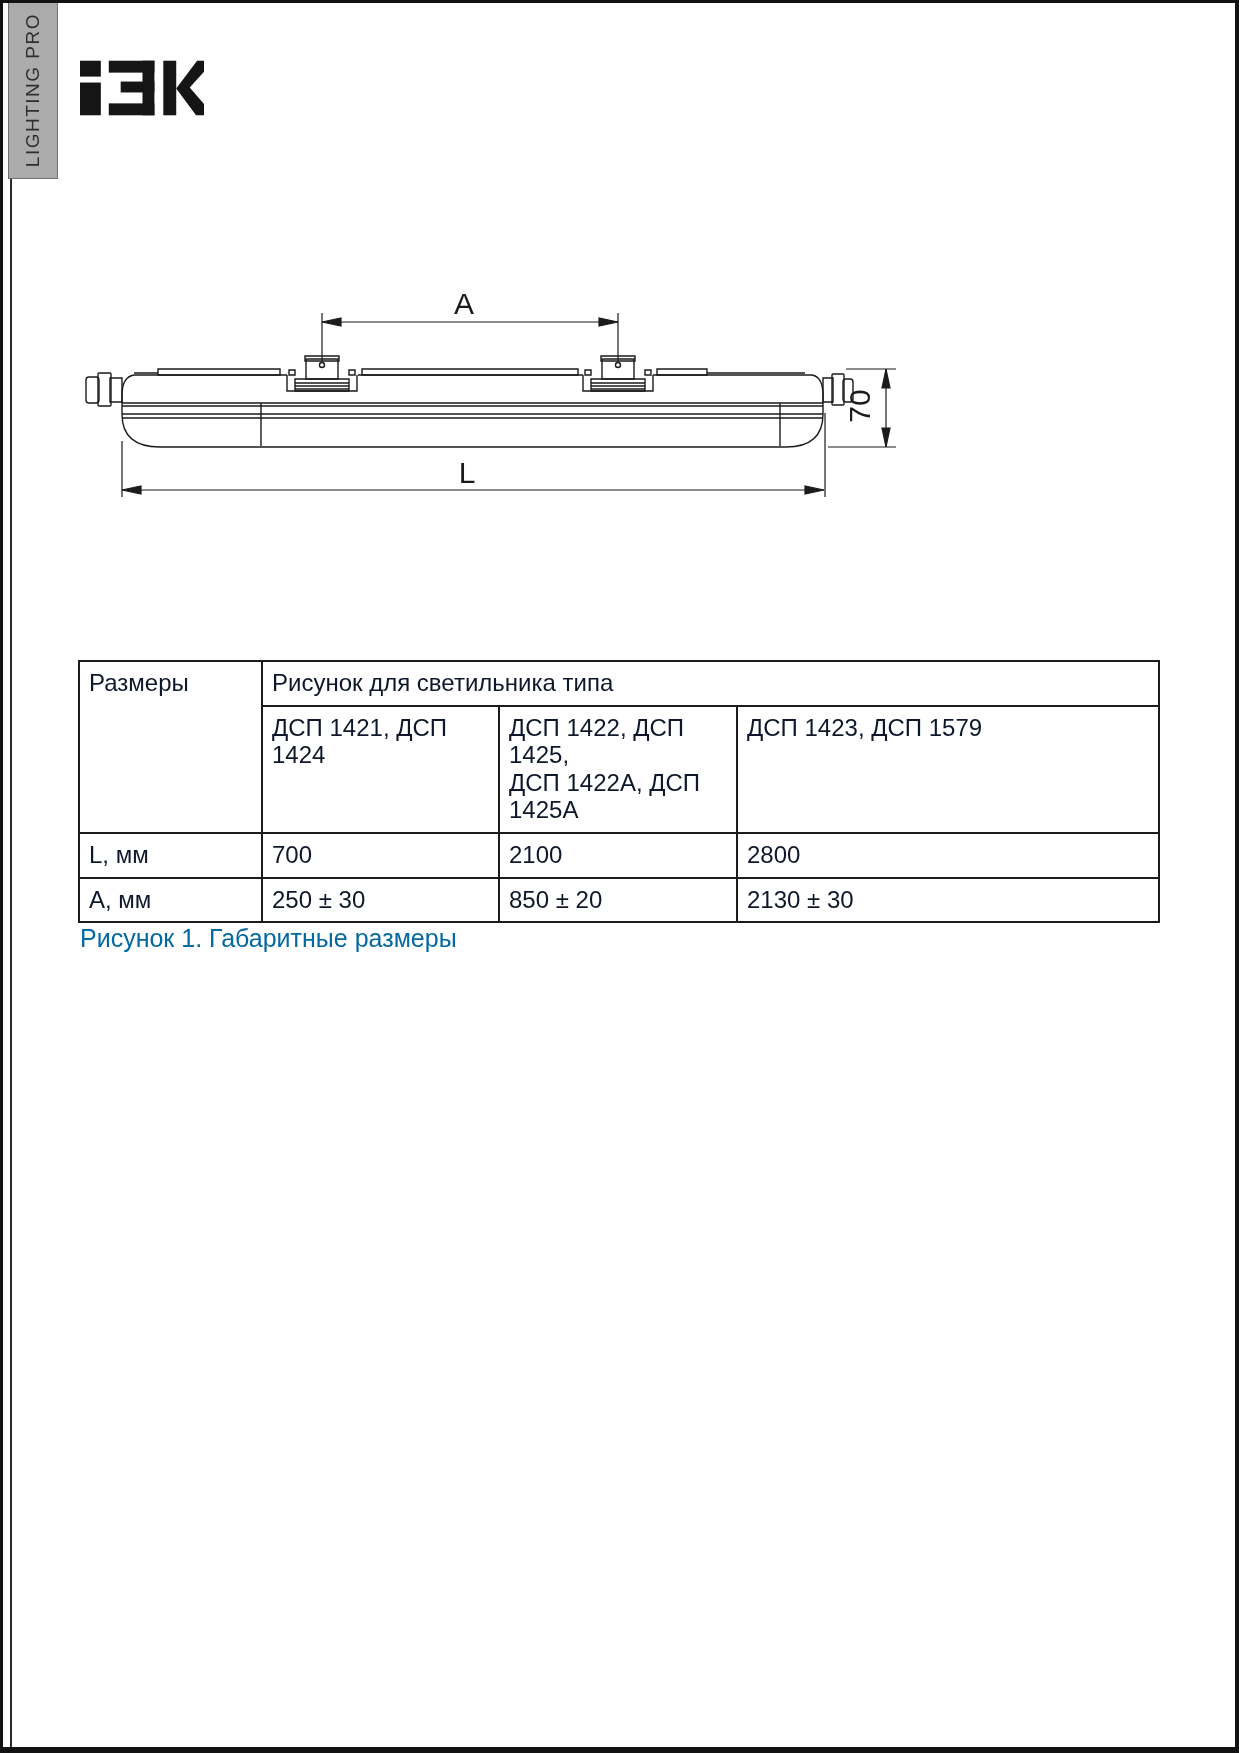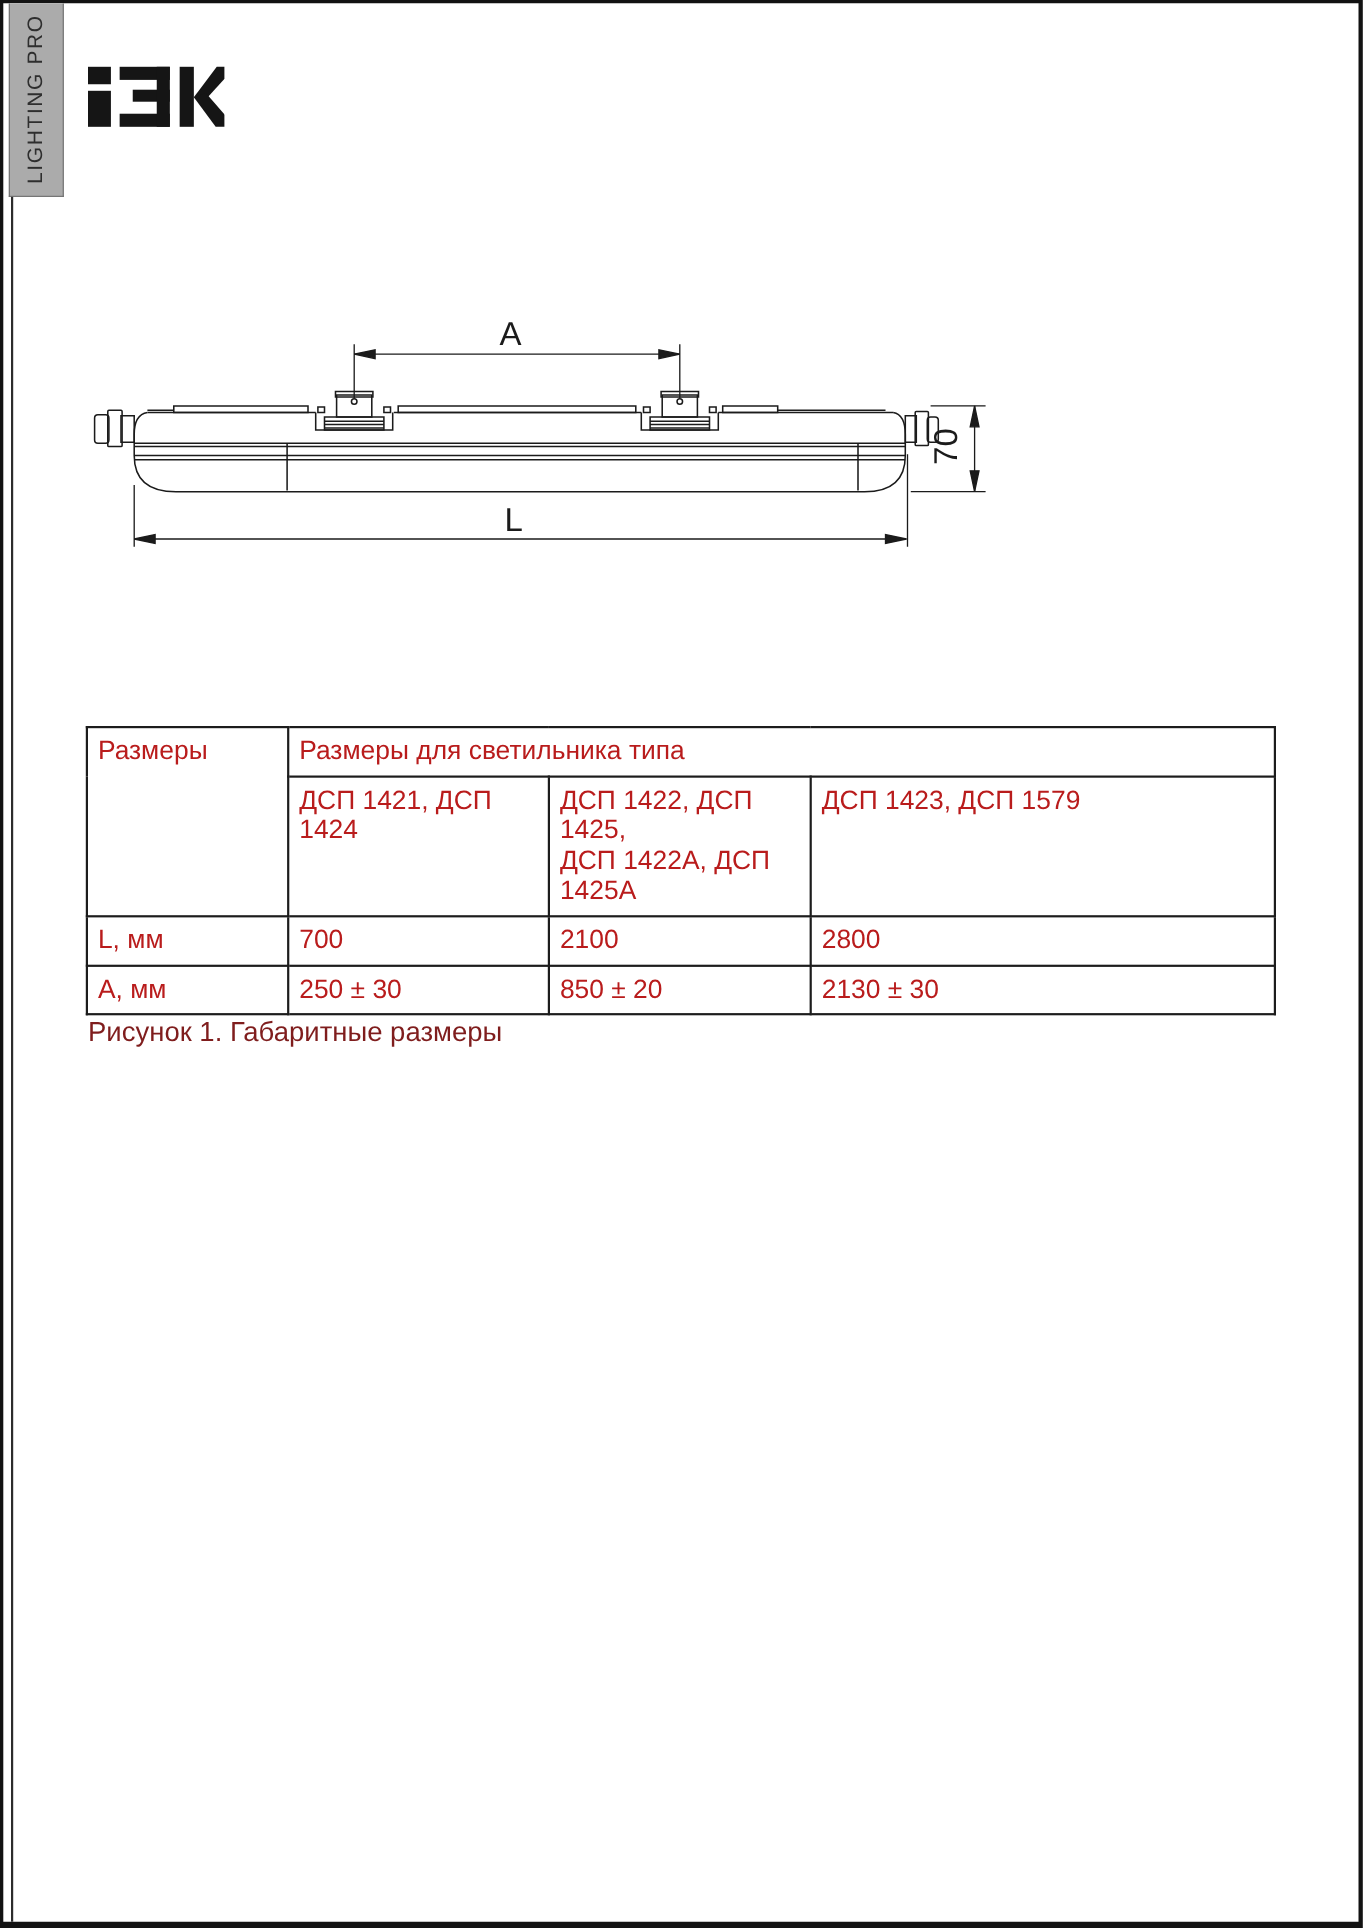--- a/index.html
+++ b/index.html
@@ -35,34 +35,34 @@
     background:#2c2c2c;
   }
   .logo{position:absolute;left:77px;top:57px;width:124px;height:56px;}
   .figure-svg{position:absolute;left:37px;top:247px;width:910px;height:270px;}
   .figure-svg *{vector-effect:non-scaling-stroke;}
   .dims-table{
     position:absolute;left:75px;top:657px;width:1080px;
     border-collapse:collapse;
     table-layout:fixed;
     font-size:24px;line-height:1.15;
-    color:#b91c1c;
+    color:#0f172a;
   }
   .dims-table th,.dims-table td{
     border:2px solid #1c1c1c;
     font-weight:normal;
     text-align:left;
     vertical-align:top;
     padding:7px 8px 8px 9px;
     overflow:hidden;
   }
   .cell-prewrap{white-space:pre-line;margin-top:32px;}
   .figure-caption{
     position:absolute;left:77px;top:921px;
-    font-size:25px;color:#7f1d1d;
+    font-size:25px;color:#0369a1;
   }
 </style>
 </head>
 <body>
 
 <div class="page">
 
   <div class="side-banner">
     <span class="vtext">LIGHTING PRO</span>
   </div>
@@ -171,21 +171,21 @@
   <table class="dims-table">
     <colgroup>
       <col style="width:183px">
       <col style="width:237px">
       <col style="width:238px">
       <col style="width:422px">
     </colgroup>
     <tbody>
       <tr style="height:43px">
         <th rowspan="2">Размеры</th>
-        <th colspan="3">Размеры для светильника типа</th>
+        <th colspan="3">Рисунок для светильника типа</th>
       </tr>
       <tr style="height:64px">
         <th>ДСП 1421, ДСП 1424</th>
         <th class="cell-prewrap">ДСП 1422, ДСП 1425,
 ДСП 1422А, ДСП 1425А</th>
         <th>ДСП 1423, ДСП 1579</th>
       </tr>
       <tr style="height:40px">
         <td>L, мм</td>
         <td>700</td>

